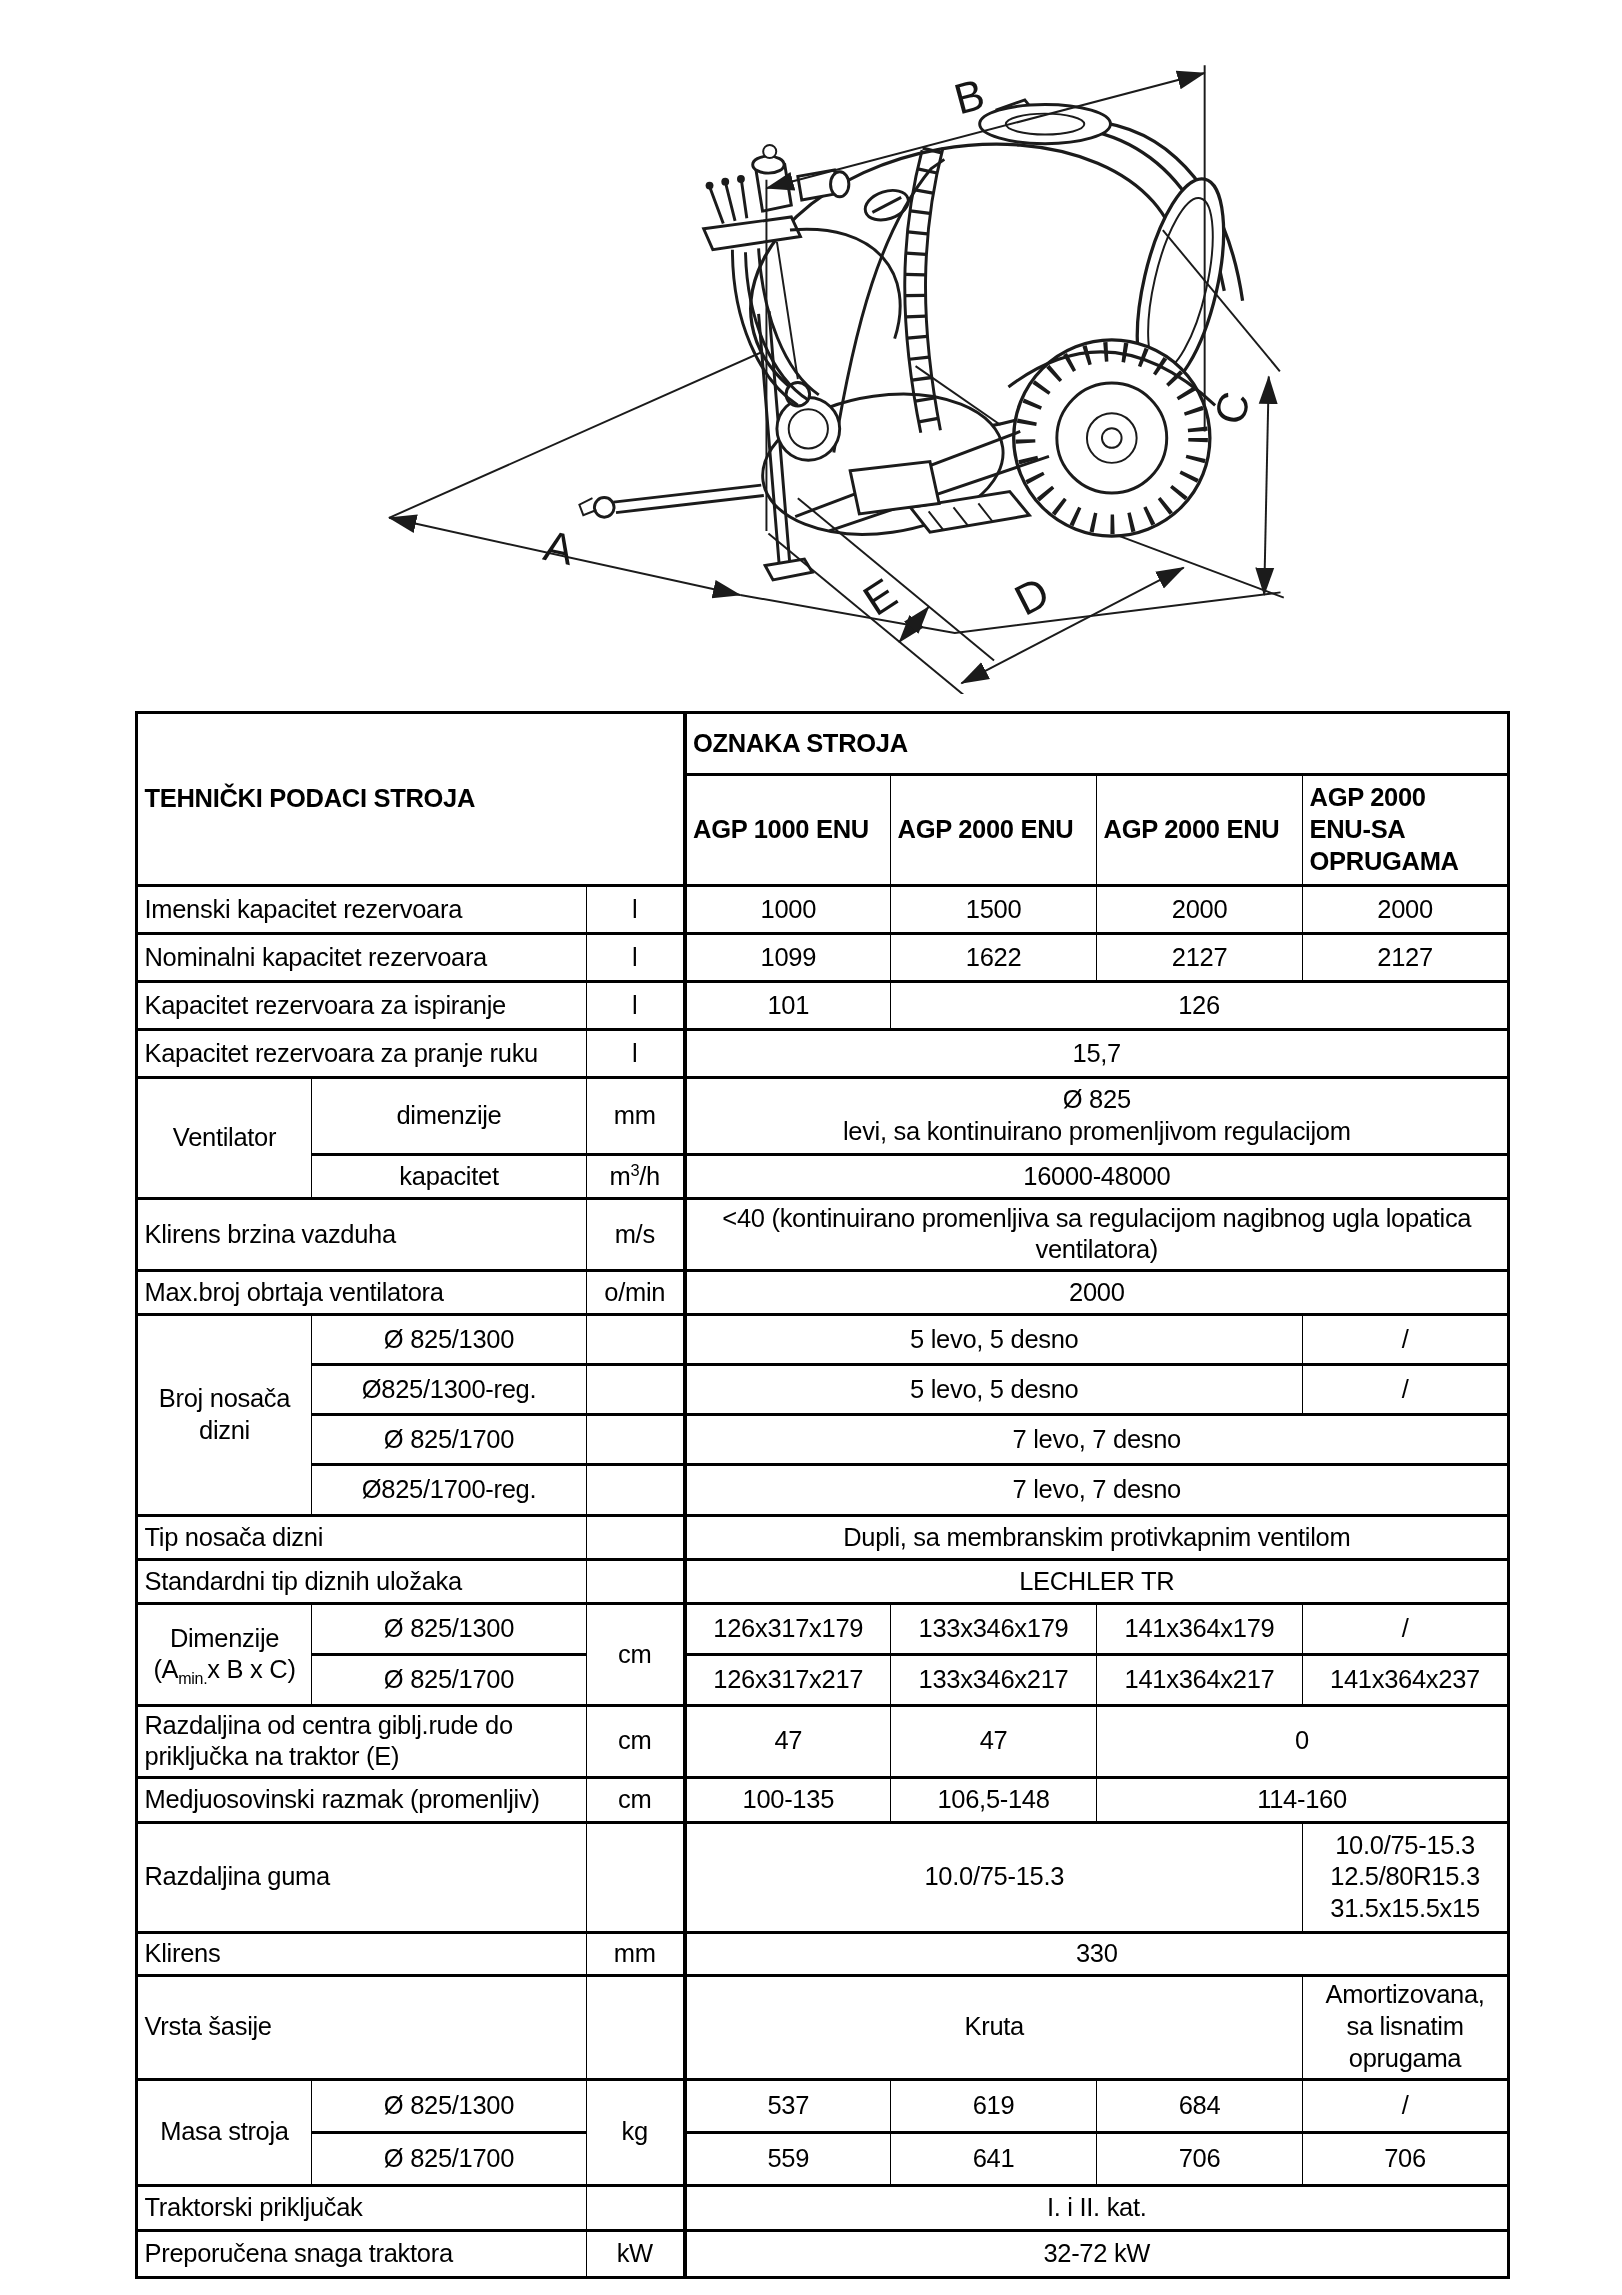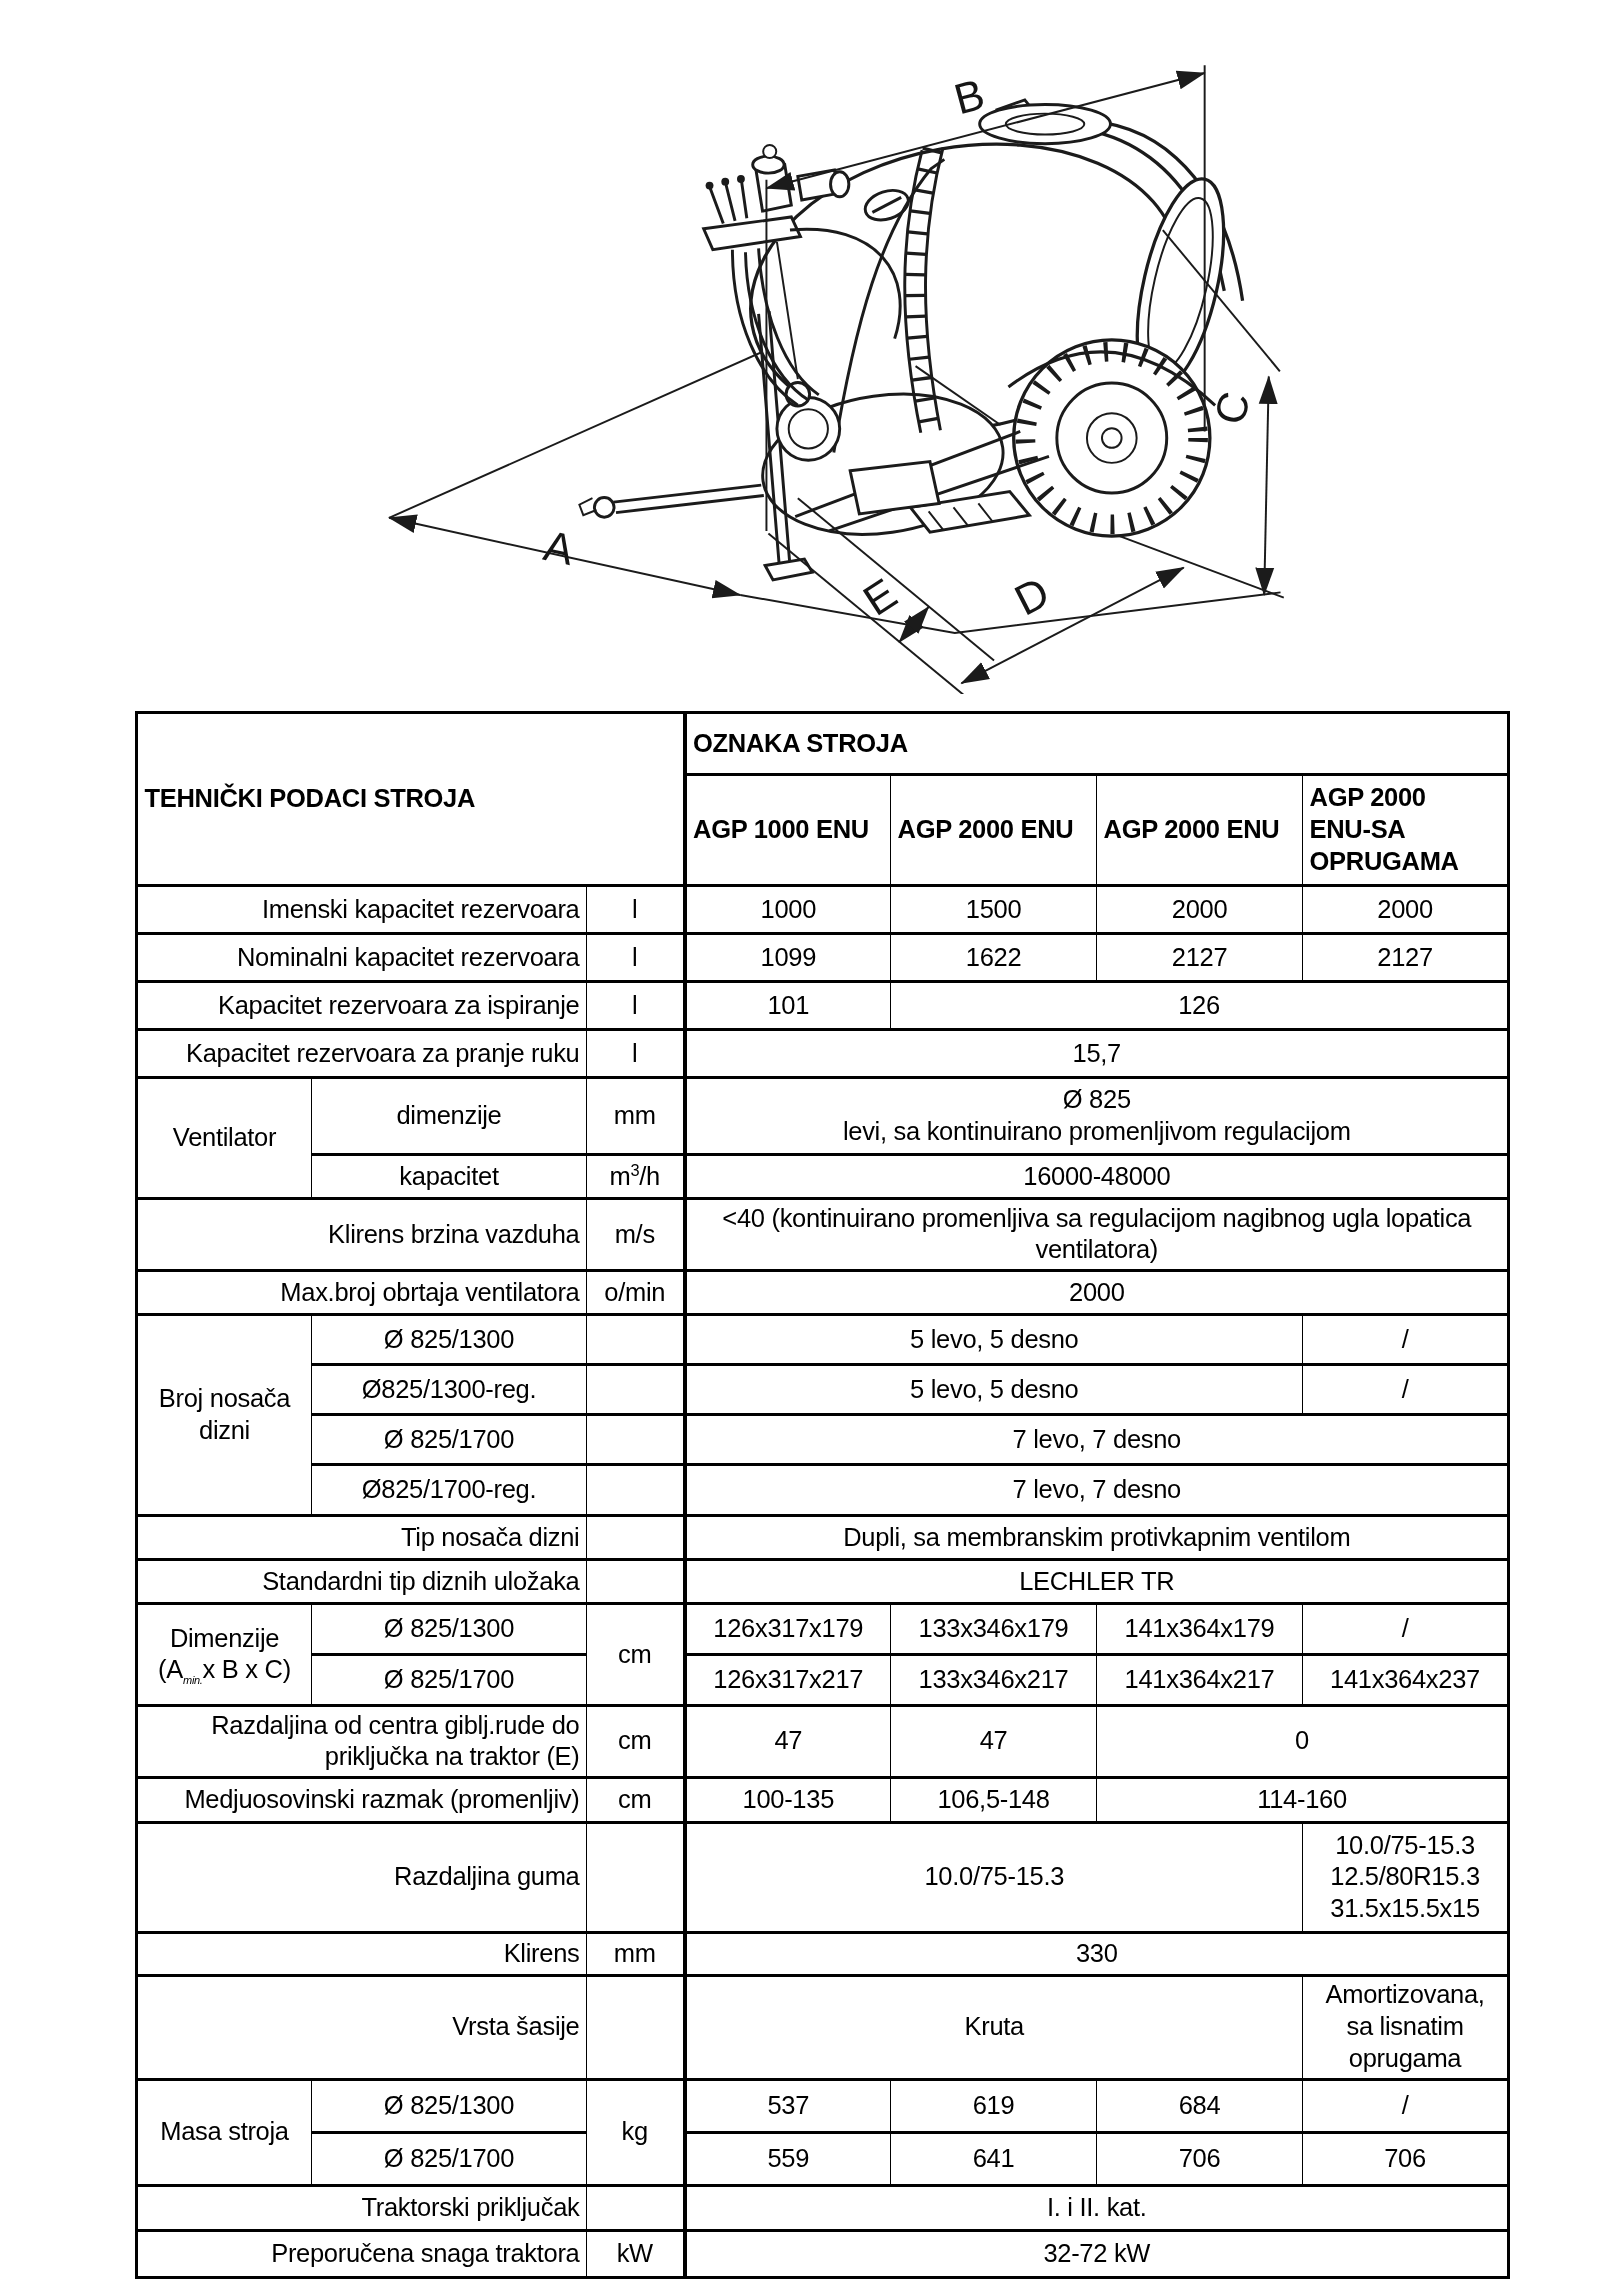--- a/index.html
+++ b/index.html
@@ -16,29 +16,29 @@
   .dim{stroke:#1b1b1b;stroke-width:3px;fill:none;}
   .dimlabel{font-family:"Liberation Sans",sans-serif;font-size:66px;fill:#161616;}
   
   .spec{position:absolute;left:135px;top:711px;border-collapse:collapse;table-layout:fixed;
         width:1373px;letter-spacing:-0.3px;}
   .spec td{border:1.6px solid #000;border-top-width:3.3px;border-bottom-width:3.3px;
            font-size:25.5px;line-height:1.25;vertical-align:middle;padding:2.6px 6.5px;
            overflow:hidden;}
   .spec{border:3.9px solid #000;}
   .bL{border-left-width:4.6px !important;}
-  .lab{text-align:right;padding-left:11.8px;}
+  .lab{text-align:left;padding-left:11.8px;}
   .grp{text-align:center;padding-left:11.8px;}
   .sub{text-align:center;}
   .unit{text-align:center;}
   .val{text-align:center;margin-left:20px;}
   .hdr{font-weight:bold;text-align:left;}
   .line{display:block;}
   sup.u3{font-size:16.4px;vertical-align:super;line-height:0;}
-  sub.amin{font-size:11px;vertical-align:sub;line-height:0;font-style:italic;}
+  sub.amin{font-size:16px;vertical-align:sub;line-height:0;}
   .h95{height:62px}.h170{height:111px}.h74{height:48px}.h118{height:77px}.h67{height:44px}
   .h105{height:69px}.h76{height:50px}.h78{height:51px}.h87{height:57px}.h69{height:45px}
   .h168{height:110px}.h150{height:98px}.h81{height:53px}.h72{height:47px}.h66{height:43px}
 </style>
 </head>
 <body>
 
 <div class="page">
 
   <div class="drawing">

